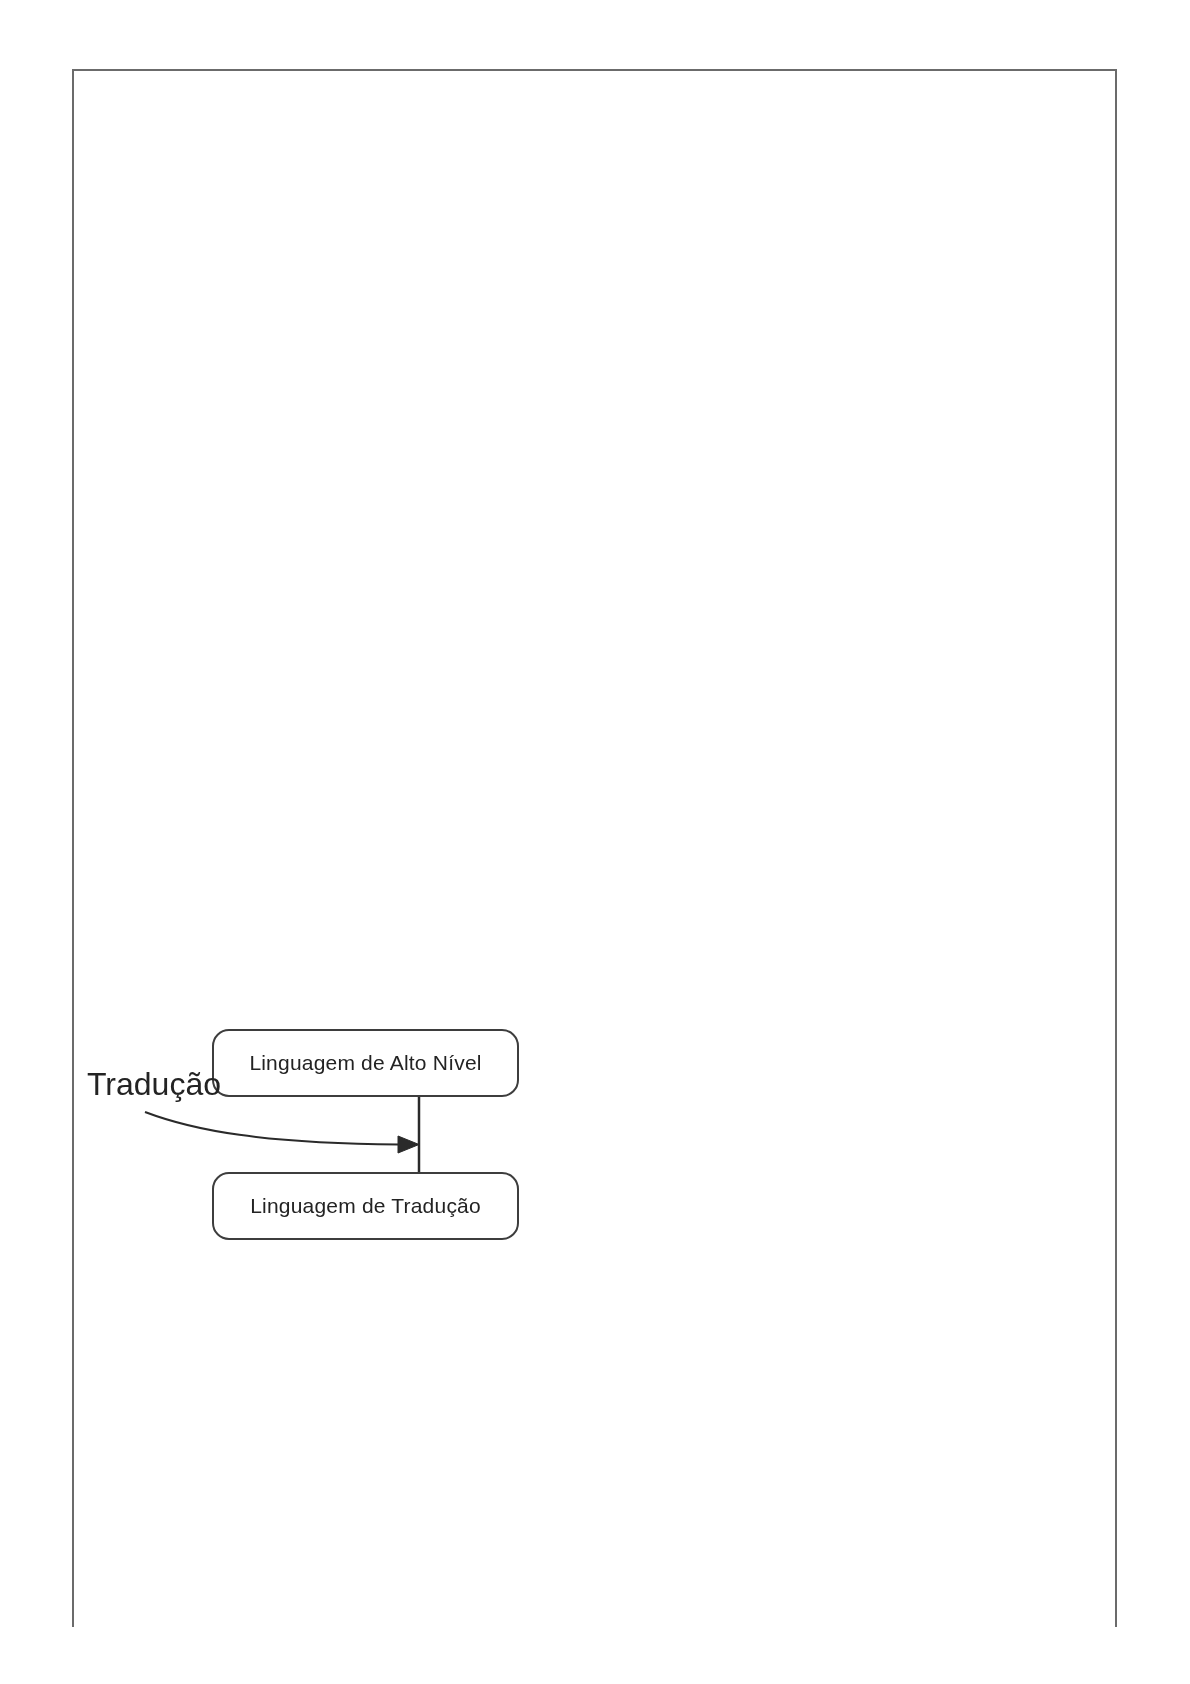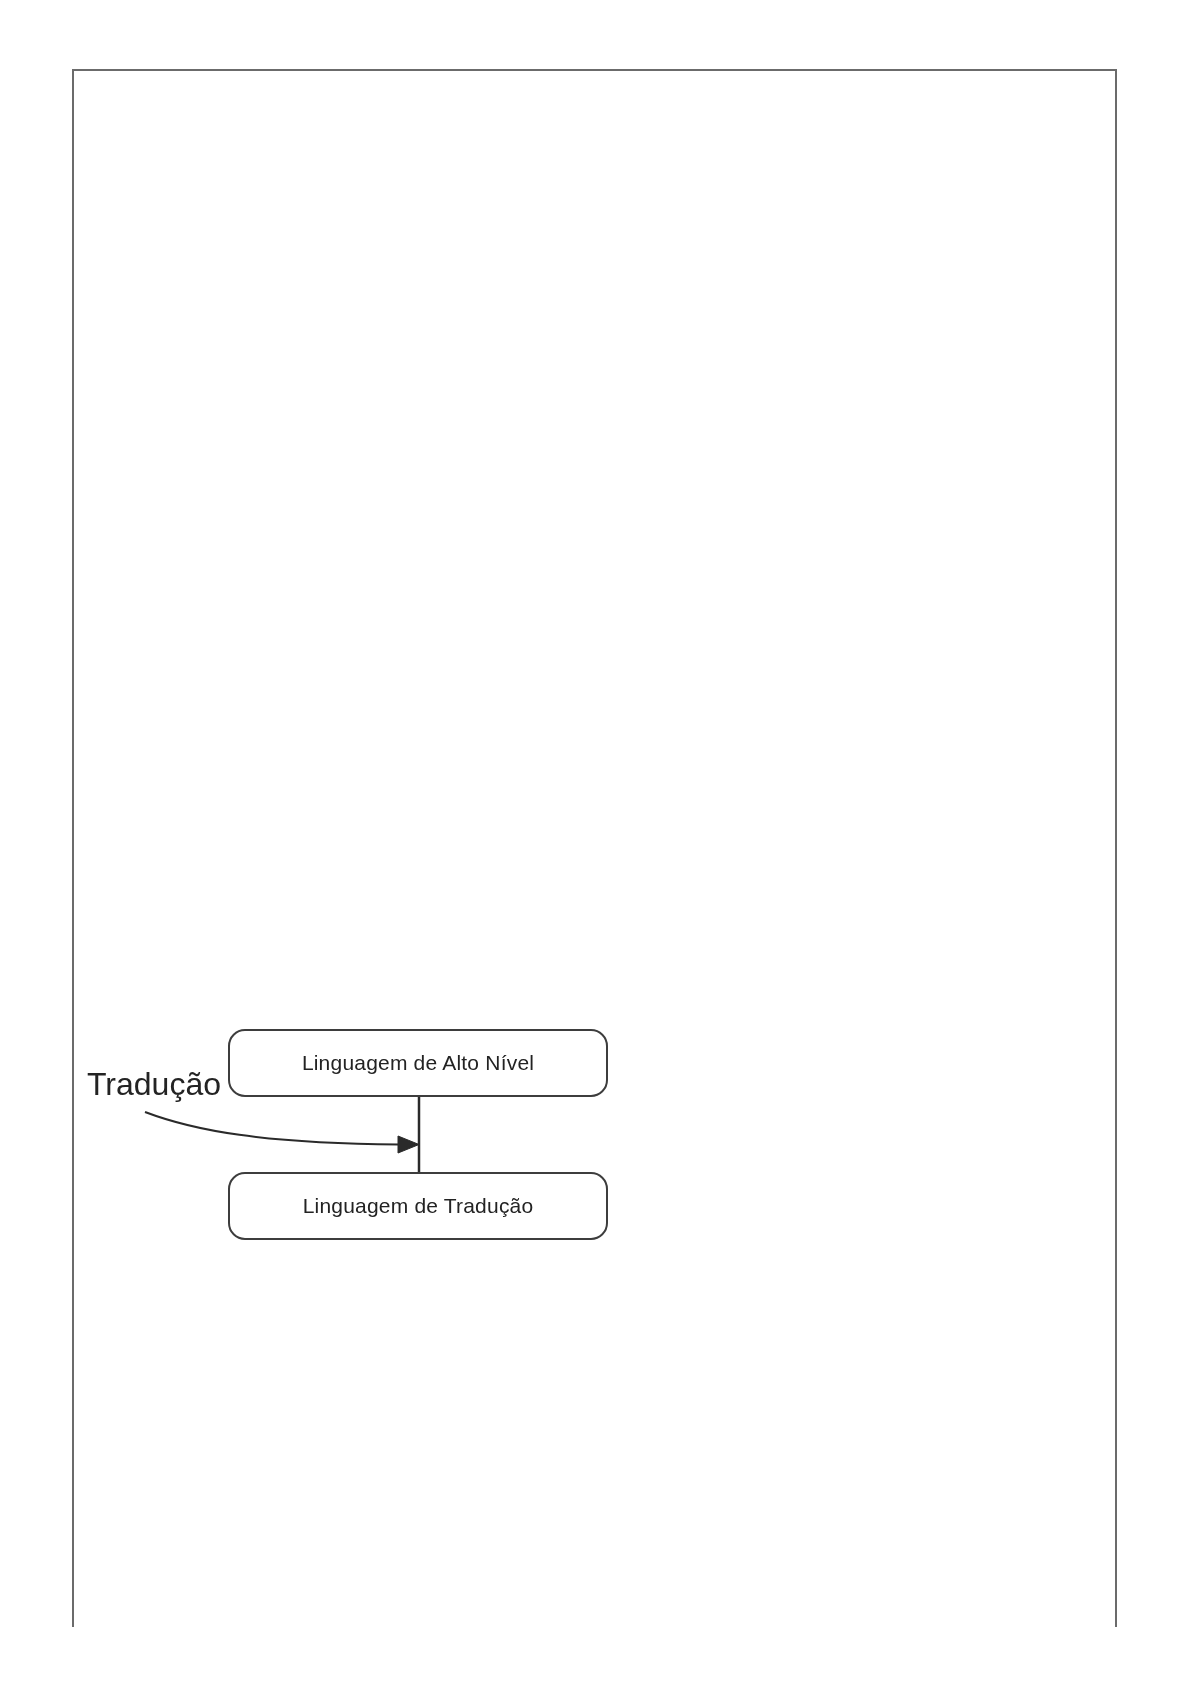--- a/index.html
+++ b/index.html
@@ -27,22 +27,22 @@
     top: 69px;
     width: 1045px;
     height: 1558px;
     border-top: 2px solid var(--page-border);
     border-left: 2px solid var(--page-border);
     border-right: 2px solid var(--page-border);
     border-bottom: none;
   }
   .node-box {
     position: absolute;
-    left: 228px;
-    width: 380px;
+    left: 212px;
+    width: 307px;
     height: 68px;
     border: 2px solid var(--box-border);
     border-radius: 17px;
     background: #ffffff;
     display: flex;
     align-items: center;
     justify-content: center;
     text-align: right;
   }
   .node-box.top    { top: 1029px; }

